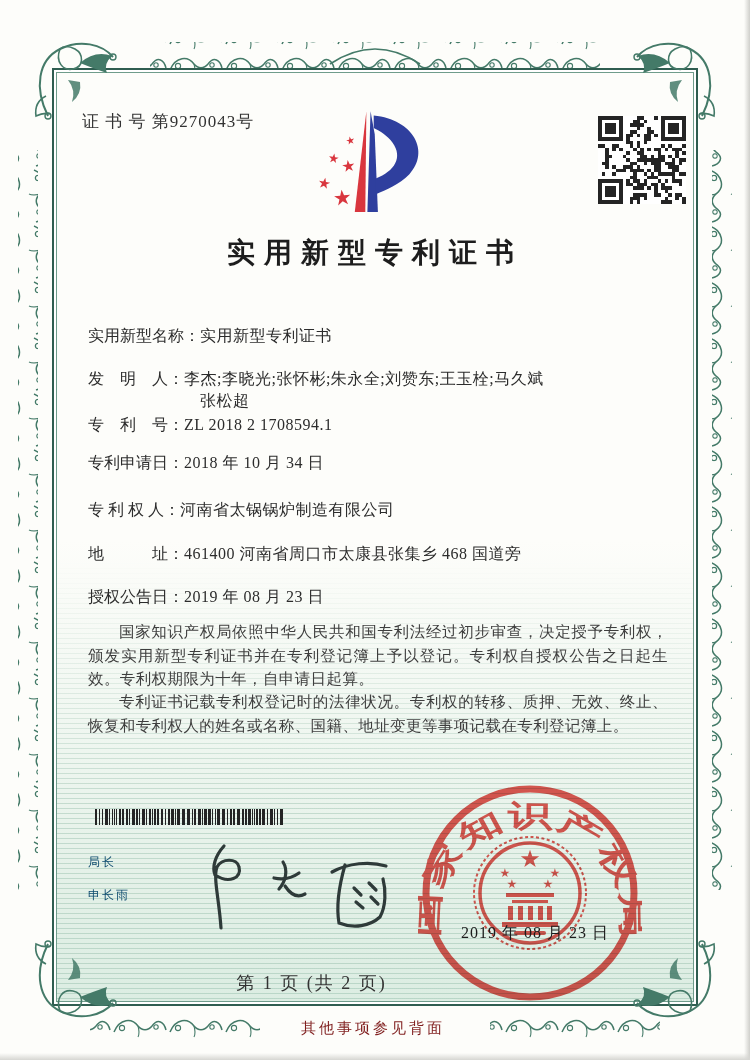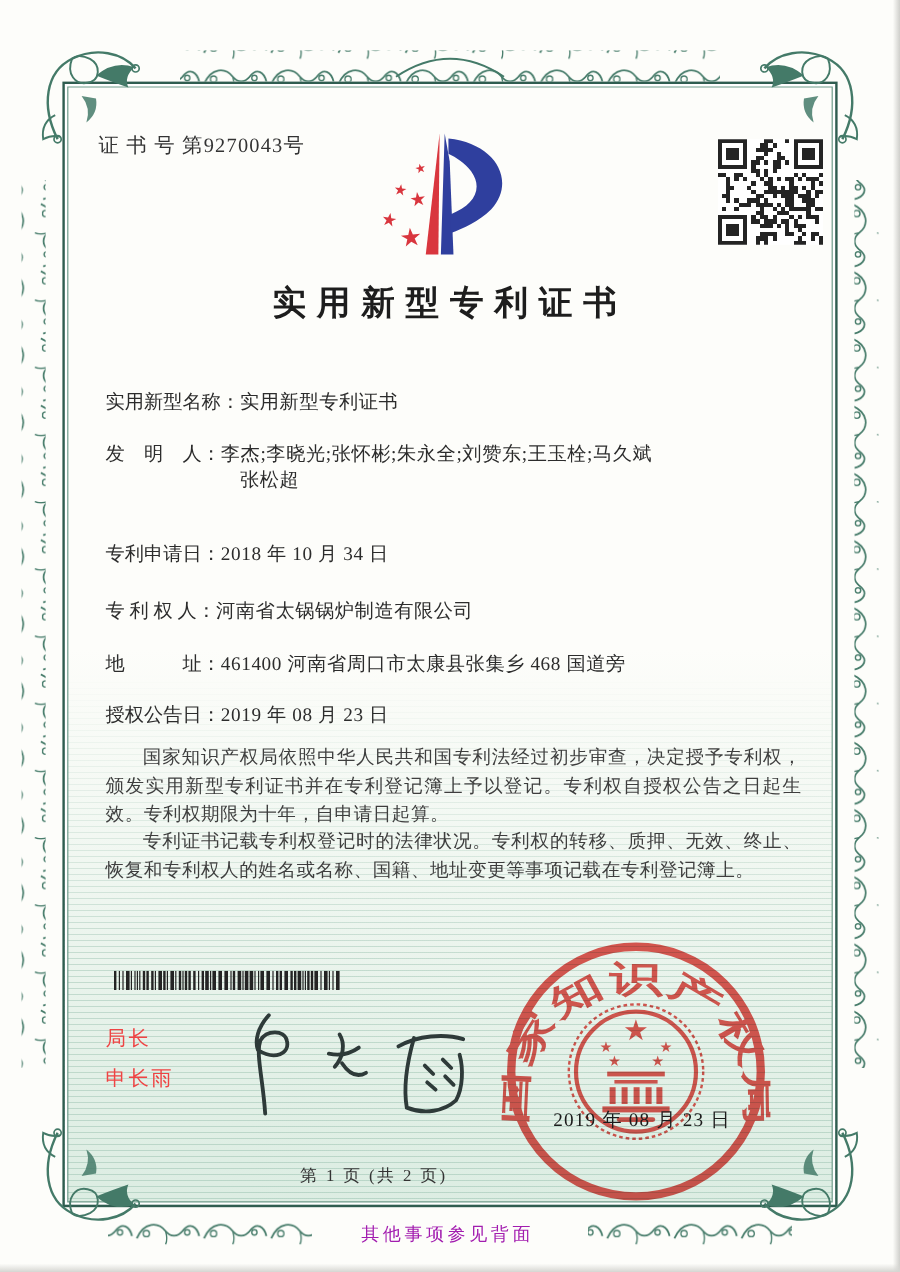--- a/index.html
+++ b/index.html
@@ -43,30 +43,30 @@
   .row .pair2{position:absolute;left:282px;top:0;white-space:nowrap;}
   .r0{top:325px}.r1{top:368px}.r2{top:414px}.r3{top:452px}.r4{top:499px}.r5{top:543px}.r6{top:586px}
 
   .para{position:absolute;left:88px;width:580px;font-size:15.5px;line-height:23.5px;
     color:#3e3e3e;text-indent:2em;text-align:justify;letter-spacing:.4px;}
   .p0{top:620px}.p1{top:690px}
 
   .barcode{position:absolute;left:95px;top:809px;width:192px;height:16px;font-size:0;white-space:nowrap;overflow:hidden;}
   .barcode i{display:inline-block;height:100%;background:#242424;}
 
-  .signer{position:absolute;left:88px;font-size:17px;color:#ef4444;letter-spacing:2px;}
+  .signer{position:absolute;left:88px;font-size:12px;color:#0c4a6e;letter-spacing:2px;}
   .signer.t1{top:854px}.signer.t2{top:887px}
   .signature{position:absolute;left:182px;top:836px;width:240px;height:104px;}
 
   .seal{position:absolute;left:418px;top:781px;width:224px;height:224px;
     opacity:.87;mix-blend-mode:multiply;}
   .seal-date{position:absolute;left:461px;top:923px;font-size:16px;color:#1c1c1c;letter-spacing:1px;}
 
-  .page-info{position:absolute;left:52px;top:971px;width:519px;text-align:center;font-size:14px;color:#333;letter-spacing:2px;}
-  .back-note{position:absolute;left:52px;top:1019px;width:642px;text-align:center;font-size:15px;color:#a21caf;letter-spacing:3px;}
+  .page-info{position:absolute;left:52px;top:971px;width:519px;text-align:center;font-size:18px;color:#333;letter-spacing:2px;}
+  .back-note{position:absolute;left:52px;top:1019px;width:642px;text-align:center;font-size:15px;color:#7f1d1d;letter-spacing:3px;}
 </style>
 </head>
 <body>
 
 <div class="page">
 
   <div class="tint"></div>
   <div class="guilloche"></div>
 
   <div class="frame"></div>
@@ -320,20 +320,21 @@
         <rect x="1" y="19" width="5" height="5" fill="#ffffff"></rect>
         <rect x="2" y="20" width="3" height="3" fill="#242424"></rect>
       </svg></div>
 
   <div class="title">实用新型专利证书</div>
 
   <div class="row r0"><span class="lbl">实用新型名称：</span><span class="val">实用新型专利证书</span></div>
 
   <div class="row r1"><span class="lbl">发　明　人：</span><span class="val">李杰;李晓光;张怀彬;朱永全;刘赞东;王玉栓;马久斌</span><span class="val2-block">张松超</span></div>
 
+  <div class="row r2"><span class="lbl">专　利　号：</span><span class="val">ZL 2018 2 1708594.1</span></div>
 
   <div class="row r3"><span class="lbl">专利申请日：</span><span class="val">2018 年 10 月 34 日</span></div>
 
   <div class="row r4"><span class="lbl">专 利 权 人：</span><span class="val">河南省太锅锅炉制造有限公司</span></div>
 
   <div class="row r5"><span class="lbl">地　　　址：</span><span class="val">461400 河南省周口市太康县张集乡 468 国道旁</span></div>
 
   <div class="row r6"><span class="lbl">授权公告日：</span><span class="val">2019 年 08 月 23 日</span></div>
 
   <div class="para p1">专利证书记载专利权登记时的法律状况。专利权的转移、质押、无效、终止、恢复和专利权人的姓名或名称、国籍、地址变更等事项记载在专利登记簿上。</div>

